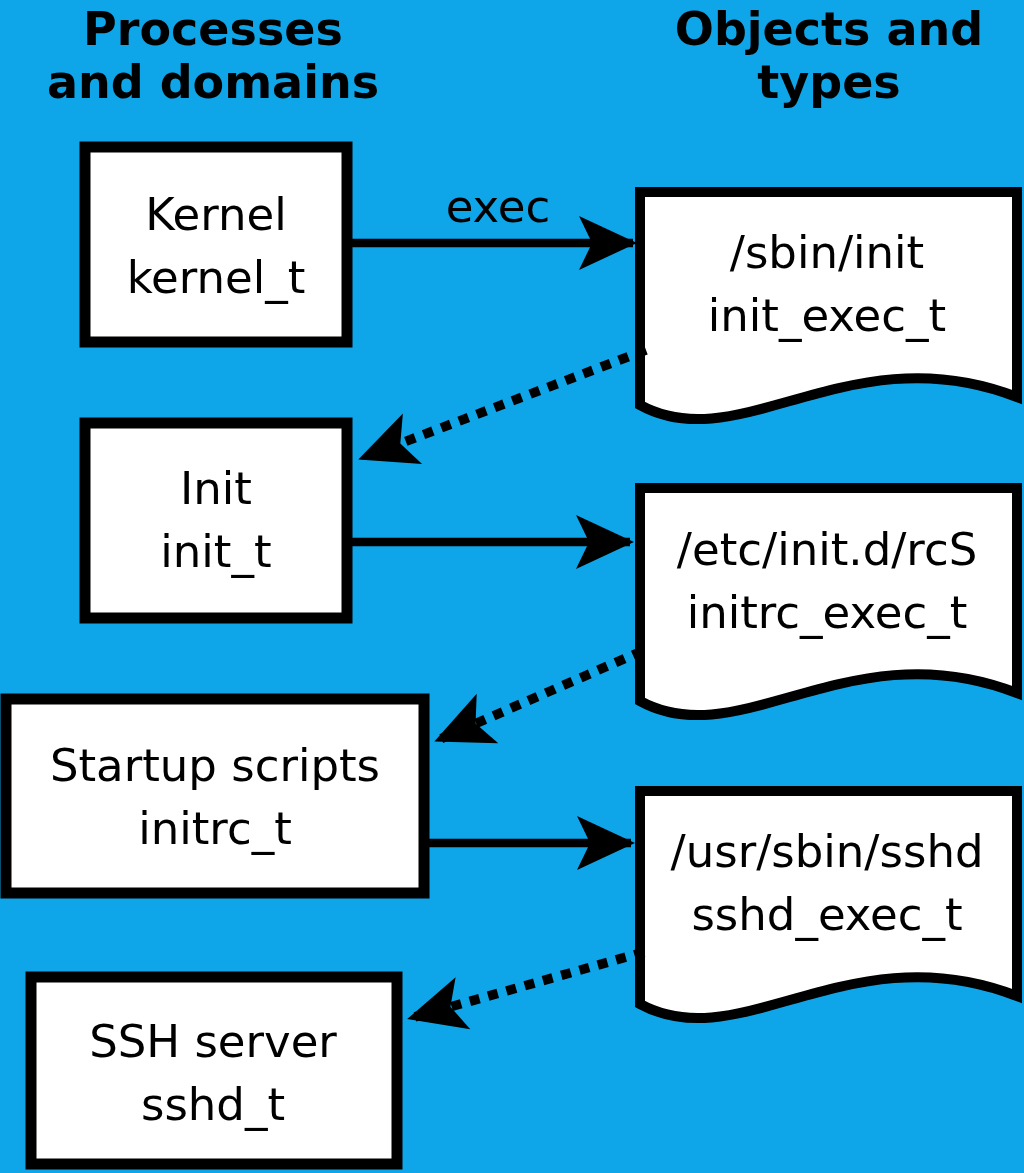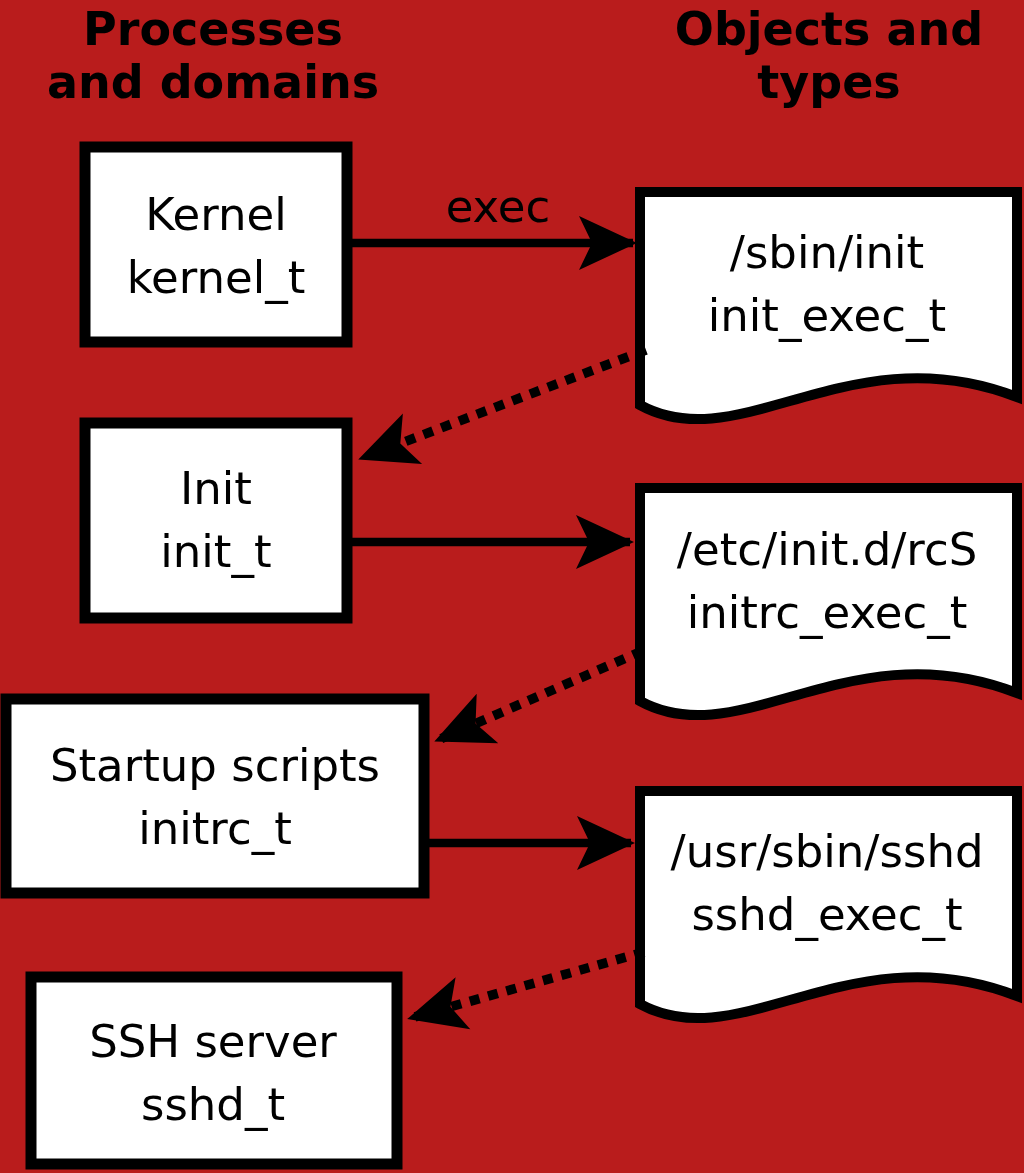--- a/index.html
+++ b/index.html
@@ -4,21 +4,21 @@
 <style>
   html, body {
     margin: 0;
     padding: 0;
     background: #ffffff;
   }
   .stage {
     position: relative;
     width: 1024px;
     height: 1173px;
-    background: #b91c1c;
+    background: #0ea5e9;
     overflow: hidden;
   }
   svg { display: block; }
 
   .hdr {
     font-family: "DejaVu Sans", "Liberation Sans", sans-serif;
     font-size: 46px;
     font-weight: bold;
     fill: #000000;
     text-anchor: middle;

